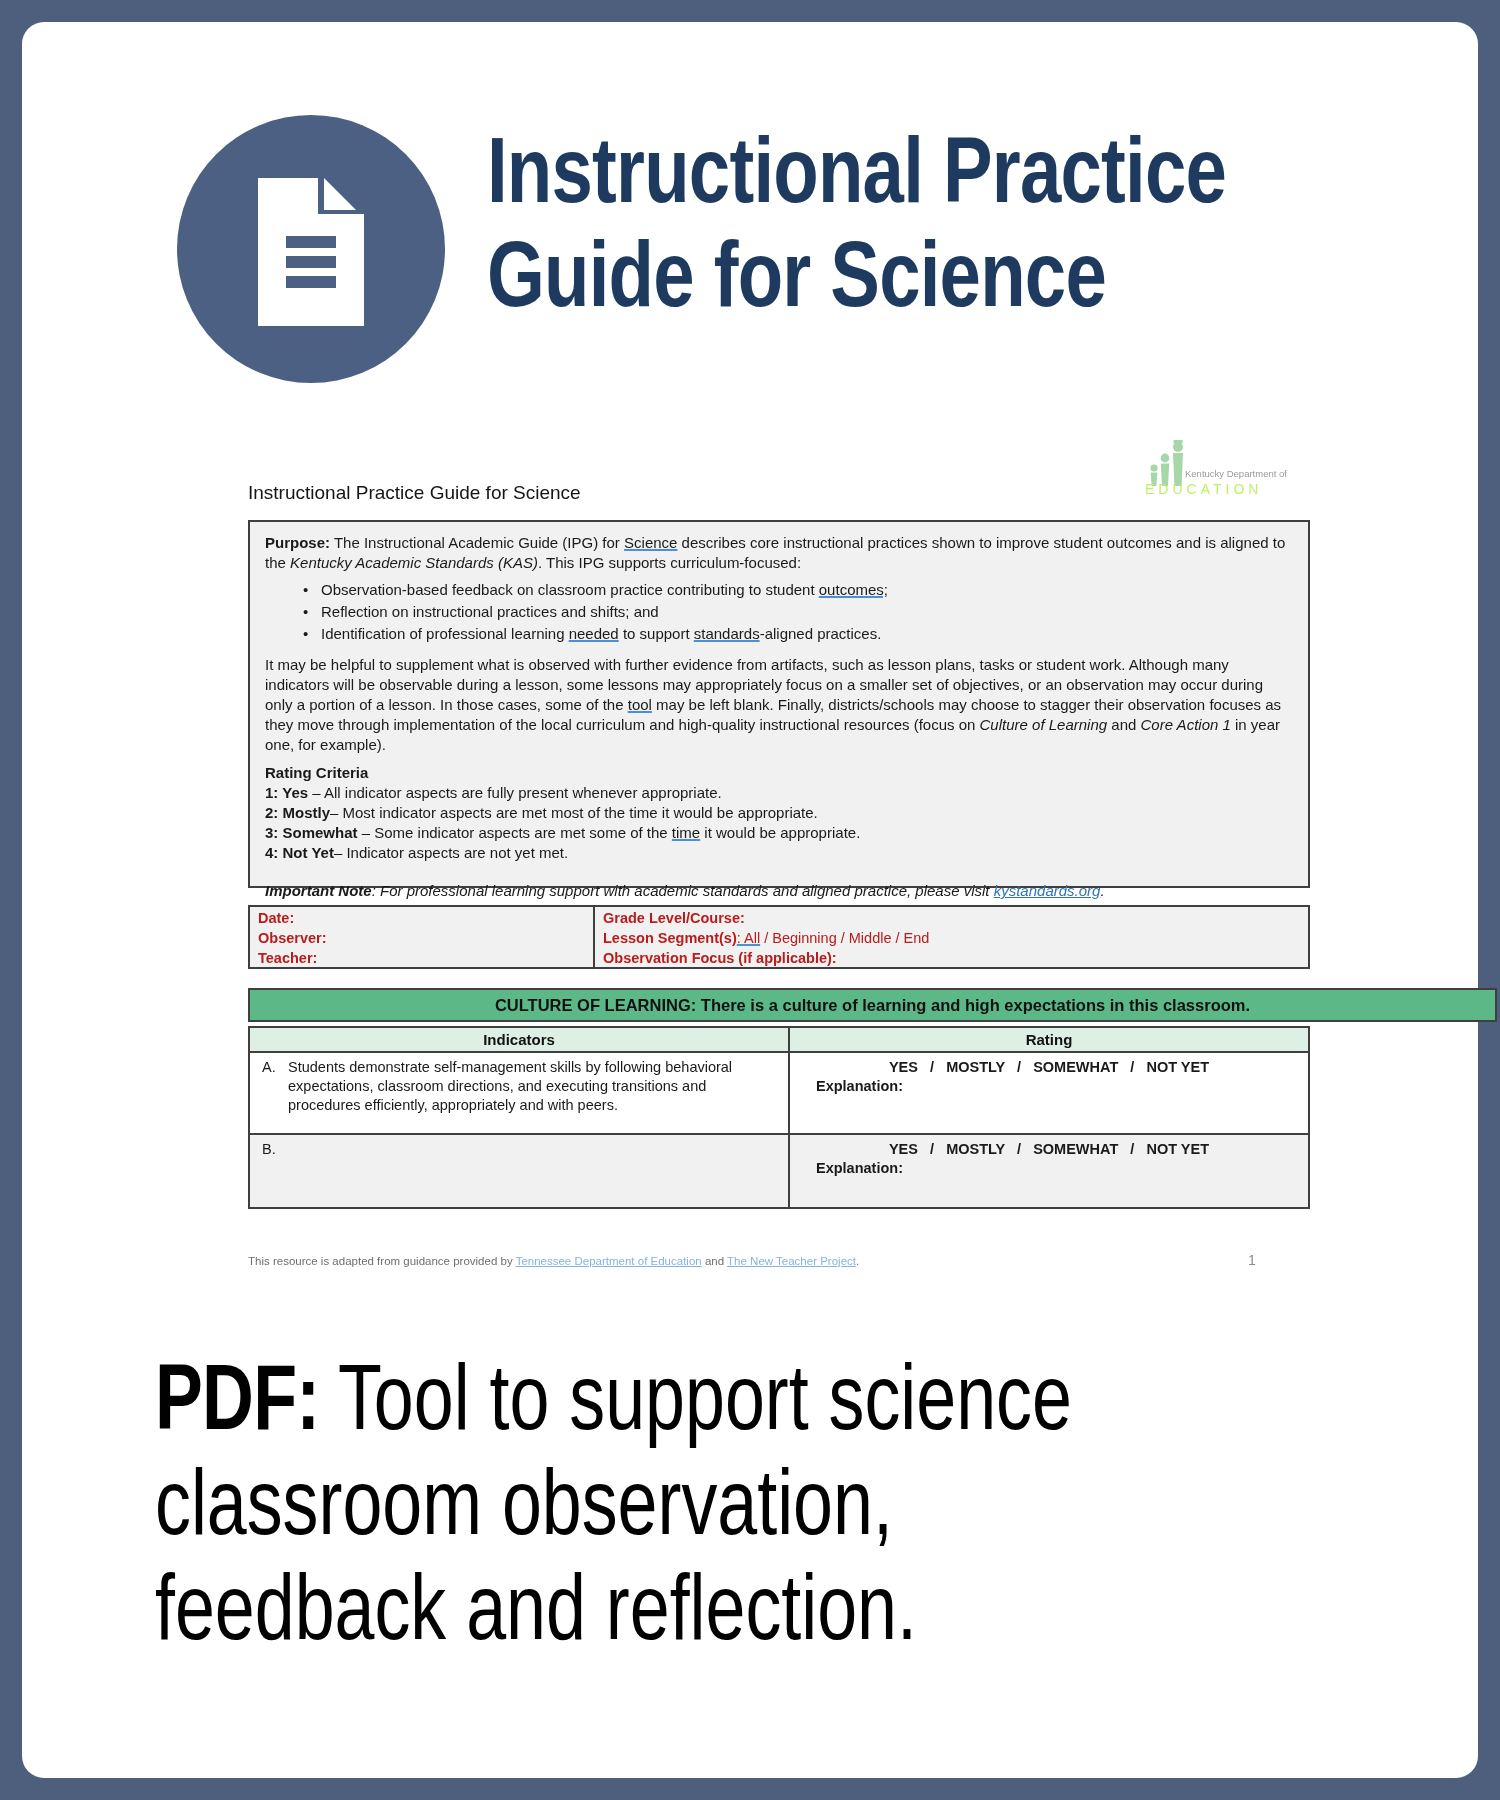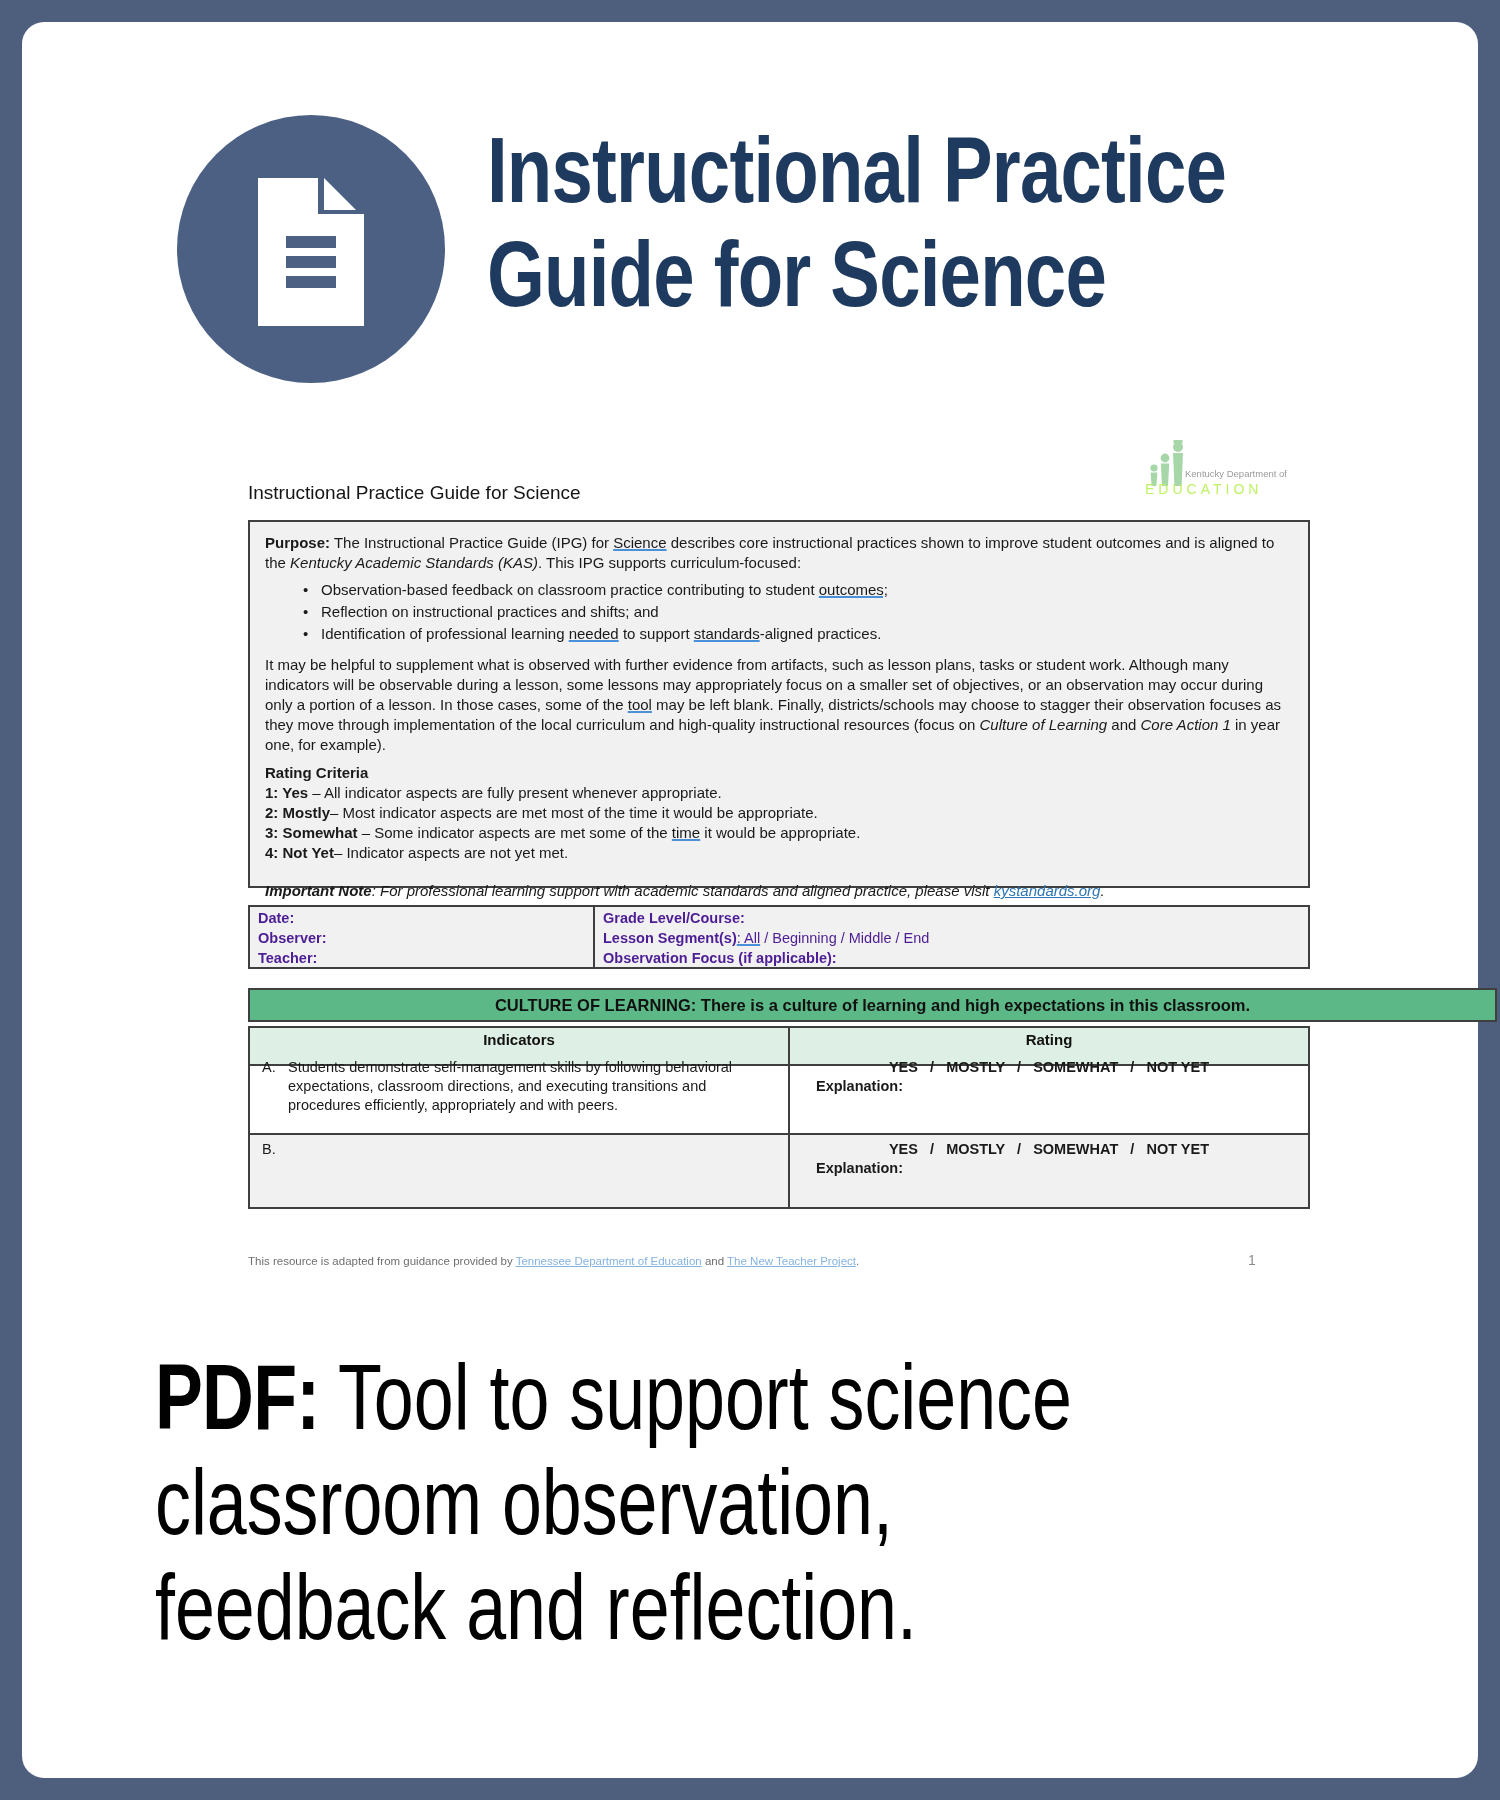--- a/index.html
+++ b/index.html
@@ -46,33 +46,33 @@
   .seg .b{font-weight:bold;}
   .seg .i{font-style:italic;}
   .seg .bi{font-weight:bold;font-style:italic;}
   .seg .u{text-decoration:underline;text-decoration-color:#4a90d9;text-decoration-thickness:2px;}
   .seg .iu{font-style:italic;color:#2e75b6;text-decoration:underline;}
   .seg .flink{color:#85b3e0;text-decoration:underline;}
 
   .info-table{
     position:absolute;left:248px;top:905px;width:1062px;height:64px;box-sizing:border-box;
     background:#f1f1f1;border:2px solid #3f3f3f;display:flex;
-    font-size:14.5px;line-height:20px;color:#4c1d95;
+    font-size:14.5px;line-height:20px;color:#b91c1c;
   }
   .info-left{width:345px;box-sizing:border-box;border-right:2px solid #3f3f3f;padding:1px 8px;}
   .info-right{flex:1;padding:1px 8px;}
   .info-label{font-weight:bold;}
 
   .culture-title{
     position:absolute;left:248px;top:988px;width:1249px;height:34px;box-sizing:border-box;
     background:#5cb987;border:2px solid #3f3f3f;
     font-size:16.5px;font-weight:bold;color:#111;text-align:center;line-height:30px;
   }
   .culture-header{
-    position:absolute;left:248px;top:1026px;width:1062px;height:40px;box-sizing:border-box;
+    position:absolute;left:248px;top:1026px;width:1062px;height:27px;box-sizing:border-box;
     background:#def0e5;border:2px solid #3f3f3f;display:flex;
     font-size:15px;font-weight:bold;color:#111;
   }
   .ch-left{width:540px;box-sizing:border-box;border-right:2px solid #3f3f3f;text-align:center;line-height:23px;}
   .ch-right{flex:1;text-align:center;line-height:23px;}
   .culture-body{
     position:absolute;left:248px;top:1053px;width:1062px;box-sizing:border-box;
     border:2px solid #3f3f3f;border-top:none;font-size:14.5px;line-height:19px;color:#1a1a1a;
   }
   .c-row{display:flex;}
@@ -133,21 +133,21 @@
           <path d="M24 15 h10 l-1.4 33 h-7.2 Z"></path>
       </svg>
     </div>
     <div class="kde-top">Kentucky Department of</div>
     <div class="kde-bottom">EDUCATION</div>
   </div>
 
   <div class="pdf-doc-title">Instructional Practice Guide for Science</div>
 
   <div class="purpose-box">
-    <div class="p-intro seg"><span class="b">Purpose:</span><span> The Instructional Practice Guide (IPG) for </span><span class="u">Science</span><span> describes core instructional practices shown to improve student outcomes and is aligned to the </span><span class="i">Kentucky Academic Standards (KAS)</span><span>. This IPG supports curriculum-focused:</span></div>
+    <div class="p-intro seg"><span class="b">Purpose:</span><span> The Instructional Academic Guide (IPG) for </span><span class="u">Science</span><span> describes core instructional practices shown to improve student outcomes and is aligned to the </span><span class="i">Kentucky Academic Standards (KAS)</span><span>. This IPG supports curriculum-focused:</span></div>
     <div class="p-bullets">
       <div class="p-bullet seg"><span>Observation-based feedback on classroom practice contributing to student </span><span class="u">outcomes;</span></div>
       <div class="p-bullet seg"><span>Reflection on instructional practices and shifts; and</span></div>
       <div class="p-bullet seg"><span>Identification of professional learning </span><span class="u">needed</span><span> to support </span><span class="u">standards</span><span>-aligned practices.</span></div>
     </div>
     <div class="p-para2 seg"><span>It may be helpful to supplement what is observed with further evidence from artifacts, such as lesson plans, tasks or student work. Although many indicators will be observable during a lesson, some lessons may appropriately focus on a smaller set of objectives, or an observation may occur during only a portion of a lesson. In those cases, some of the </span><span class="u">tool</span><span> may be left blank. Finally, districts/schools may choose to stagger their observation focuses as they move through implementation of the local curriculum and high-quality instructional resources (focus on </span><span class="i">Culture of Learning</span><span> and </span><span class="i">Core Action 1</span><span> in year one, for example).</span></div>
     <div class="p-crit-title">Rating Criteria</div>
     <div class="seg"><span class="b">1: Yes</span><span> – All indicator aspects are fully present whenever appropriate.</span></div>
     <div class="seg"><span class="b">2: Mostly</span><span>– Most indicator aspects are met most of the time it would be appropriate.</span></div>
     <div class="seg"><span class="b">3: Somewhat</span><span> – Some indicator aspects are met some of the </span><span class="u">time</span><span> it would be appropriate.</span></div>

